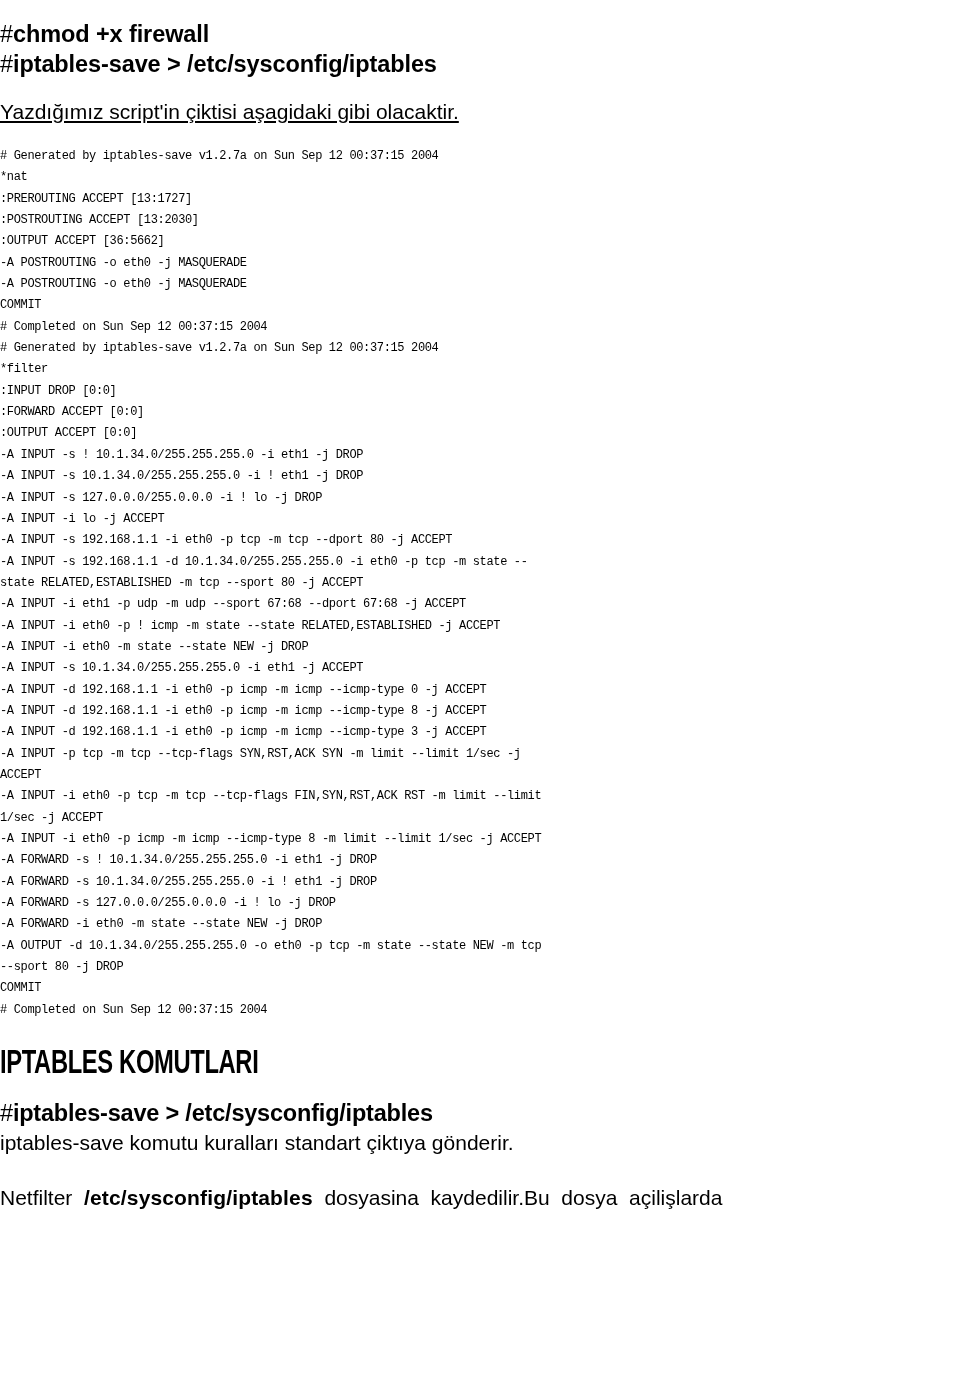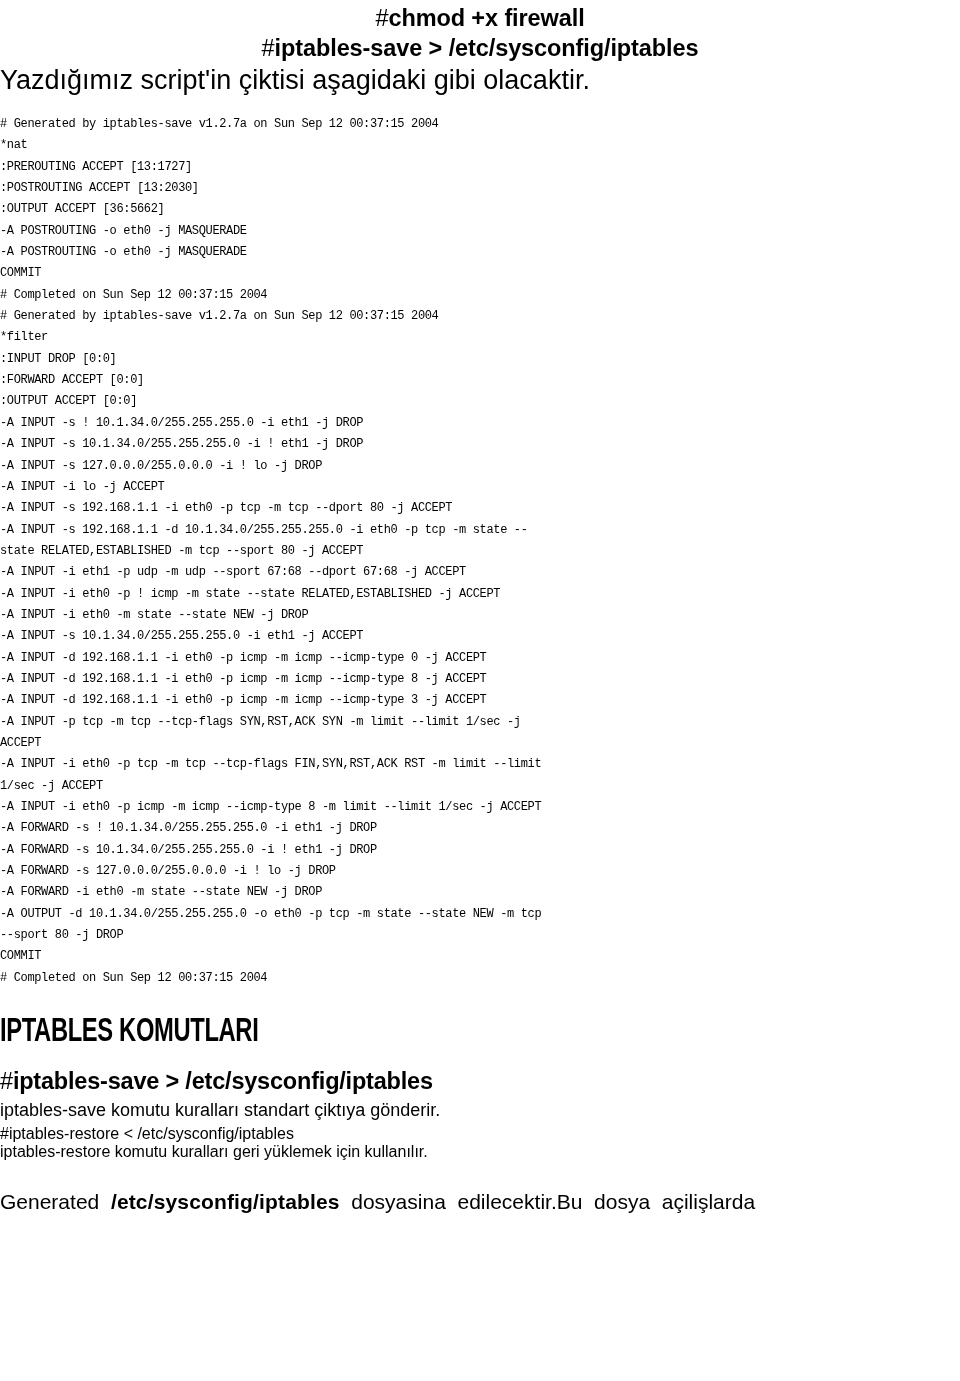--- a/index.html
+++ b/index.html
@@ -18,40 +18,40 @@
   .page {
     position: relative;
     width: 960px;
     height: 1381px;
     padding: 0;
     box-sizing: border-box;
   }
 
   
   .cmd-block {
-    padding-top: 4px;
-    text-align: center;
+    padding-top: 20px;
   }
   .cmd-line {
     font-size: 23.5px;
     line-height: 29.5px;
     font-weight: bold;
     letter-spacing: -0.1px;
     white-space: pre;
   }
   .cmd-line .hash {
     font-weight: normal;
   }
 
   
   .intro {
-    font-size: 27px;
+    font-size: 21px;
     line-height: 26px;
-    margin-top: 4px;
+    margin-top: 20px;
     white-space: pre;
+    text-decoration: underline;
   }
 
   
   .code-block {
     margin-top: 21px;
     font-family: "Liberation Mono", "DejaVu Sans Mono", monospace;
     font-size: 12px;
     line-height: 21.35px;
     letter-spacing: -0.35px;
     white-space: pre;
@@ -81,21 +81,21 @@
     font-size: 23.5px;
     line-height: 30px;
     font-weight: bold;
     letter-spacing: -0.2px;
     white-space: pre;
   }
   .lower .bold-cmd .hash {
     font-weight: normal;
   }
   .lower .desc {
-    font-size: 18px;
+    font-size: 21px;
     line-height: 29px;
     white-space: pre;
   }
 
   
   .final-par {
     margin-top: 26px;
     font-size: 21px;
     line-height: 30px;
   }
@@ -120,22 +120,18 @@
 
   <div class="code-block"><div class="code-line"># Generated by iptables-save v1.2.7a on Sun Sep 12 00:37:15 2004</div><div class="code-line">*nat</div><div class="code-line">:PREROUTING ACCEPT [13:1727]</div><div class="code-line">:POSTROUTING ACCEPT [13:2030]</div><div class="code-line">:OUTPUT ACCEPT [36:5662]</div><div class="code-line">-A POSTROUTING -o eth0 -j MASQUERADE</div><div class="code-line">-A POSTROUTING -o eth0 -j MASQUERADE</div><div class="code-line">COMMIT</div><div class="code-line"># Completed on Sun Sep 12 00:37:15 2004</div><div class="code-line"># Generated by iptables-save v1.2.7a on Sun Sep 12 00:37:15 2004</div><div class="code-line">*filter</div><div class="code-line">:INPUT DROP [0:0]</div><div class="code-line">:FORWARD ACCEPT [0:0]</div><div class="code-line">:OUTPUT ACCEPT [0:0]</div><div class="code-line">-A INPUT -s ! 10.1.34.0/255.255.255.0 -i eth1 -j DROP</div><div class="code-line">-A INPUT -s 10.1.34.0/255.255.255.0 -i ! eth1 -j DROP</div><div class="code-line">-A INPUT -s 127.0.0.0/255.0.0.0 -i ! lo -j DROP</div><div class="code-line">-A INPUT -i lo -j ACCEPT</div><div class="code-line">-A INPUT -s 192.168.1.1 -i eth0 -p tcp -m tcp --dport 80 -j ACCEPT</div><div class="code-line">-A INPUT -s 192.168.1.1 -d 10.1.34.0/255.255.255.0 -i eth0 -p tcp -m state --</div><div class="code-line">state RELATED,ESTABLISHED -m tcp --sport 80 -j ACCEPT</div><div class="code-line">-A INPUT -i eth1 -p udp -m udp --sport 67:68 --dport 67:68 -j ACCEPT</div><div class="code-line">-A INPUT -i eth0 -p ! icmp -m state --state RELATED,ESTABLISHED -j ACCEPT</div><div class="code-line">-A INPUT -i eth0 -m state --state NEW -j DROP</div><div class="code-line">-A INPUT -s 10.1.34.0/255.255.255.0 -i eth1 -j ACCEPT</div><div class="code-line">-A INPUT -d 192.168.1.1 -i eth0 -p icmp -m icmp --icmp-type 0 -j ACCEPT</div><div class="code-line">-A INPUT -d 192.168.1.1 -i eth0 -p icmp -m icmp --icmp-type 8 -j ACCEPT</div><div class="code-line">-A INPUT -d 192.168.1.1 -i eth0 -p icmp -m icmp --icmp-type 3 -j ACCEPT</div><div class="code-line">-A INPUT -p tcp -m tcp --tcp-flags SYN,RST,ACK SYN -m limit --limit 1/sec -j</div><div class="code-line">ACCEPT</div><div class="code-line">-A INPUT -i eth0 -p tcp -m tcp --tcp-flags FIN,SYN,RST,ACK RST -m limit --limit</div><div class="code-line">1/sec -j ACCEPT</div><div class="code-line">-A INPUT -i eth0 -p icmp -m icmp --icmp-type 8 -m limit --limit 1/sec -j ACCEPT</div><div class="code-line">-A FORWARD -s ! 10.1.34.0/255.255.255.0 -i eth1 -j DROP</div><div class="code-line">-A FORWARD -s 10.1.34.0/255.255.255.0 -i ! eth1 -j DROP</div><div class="code-line">-A FORWARD -s 127.0.0.0/255.0.0.0 -i ! lo -j DROP</div><div class="code-line">-A FORWARD -i eth0 -m state --state NEW -j DROP</div><div class="code-line">-A OUTPUT -d 10.1.34.0/255.255.255.0 -o eth0 -p tcp -m state --state NEW -m tcp</div><div class="code-line">--sport 80 -j DROP</div><div class="code-line">COMMIT</div><div class="code-line"># Completed on Sun Sep 12 00:37:15 2004</div></div>
 
   <div class="section-heading">IPTABLES KOMUTLARI</div>
 
   <div class="lower">
     <div class="bold-cmd"><span class="hash">#</span><span>iptables-save &gt; /etc/sysconfig/iptables</span></div>
     <div class="desc">iptables-save komutu kuralları standart çiktıya gönderir.</div>
   </div>
 
-  <div>
-    <div class="bold-cmd"><span class="hash">#</span><span>iptables-restore &lt; /etc/sysconfig/iptables</span></div>
-    <div class="desc indent"> iptables-restore komutu kuralları geri yüklemek için kullanılır.</div>
-  </div>
 
   <div class="final-par">
-    <span class="ln"><span>Generated  </span><b class="spaced">/etc/sysconfig/iptables</b><span>  dosyasina  edilecektir.Bu  dosya  açilişlarda</span></span>
+    <span class="ln"><span>Netfilter  </span><b class="spaced">/etc/sysconfig/iptables</b><span>  dosyasina  kaydedilir.Bu  dosya  açilişlarda</span></span>
   </div>
 
 </div>
 
 </body></html>

